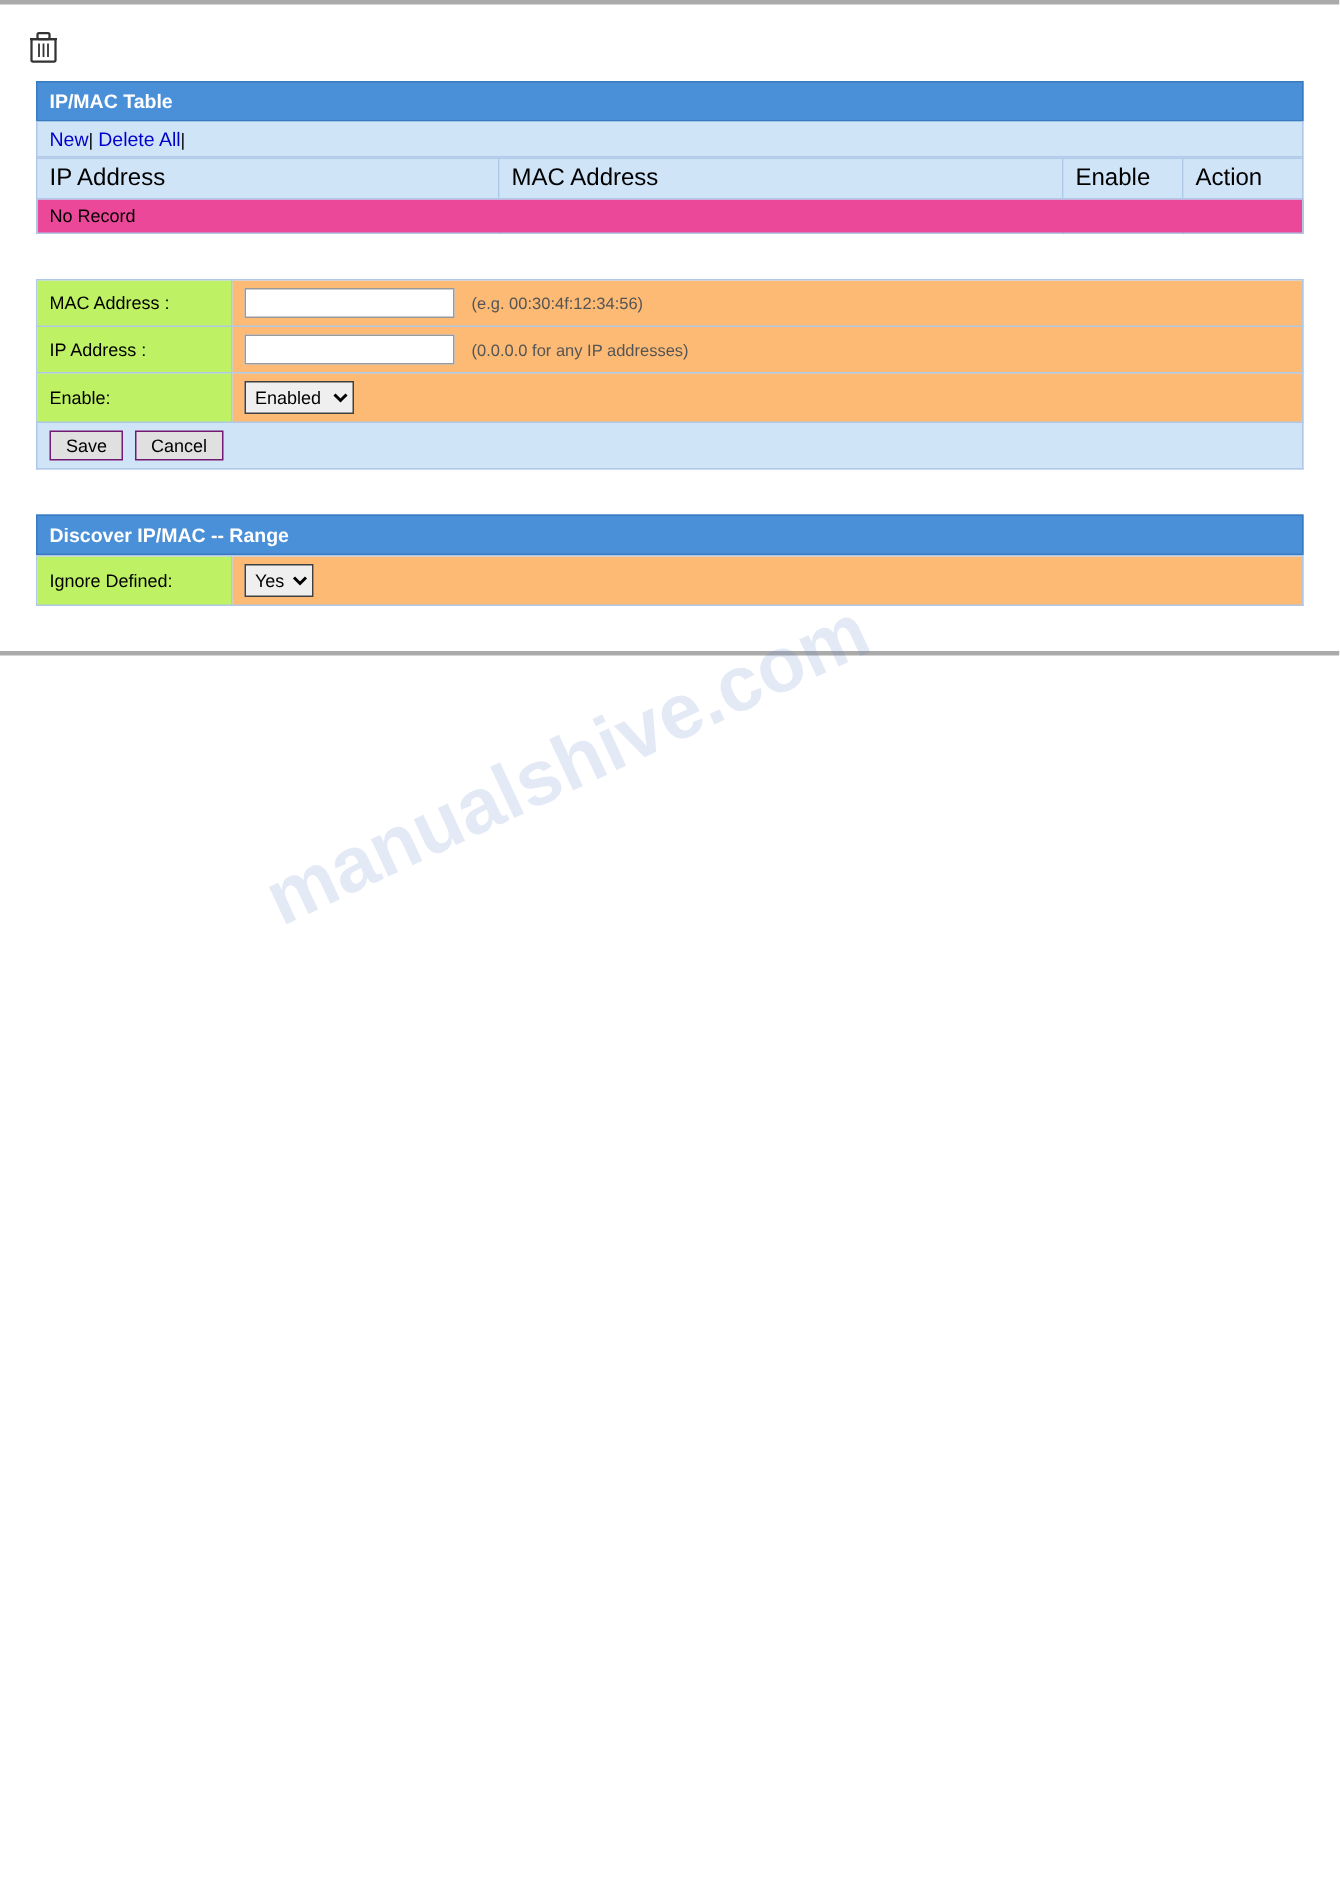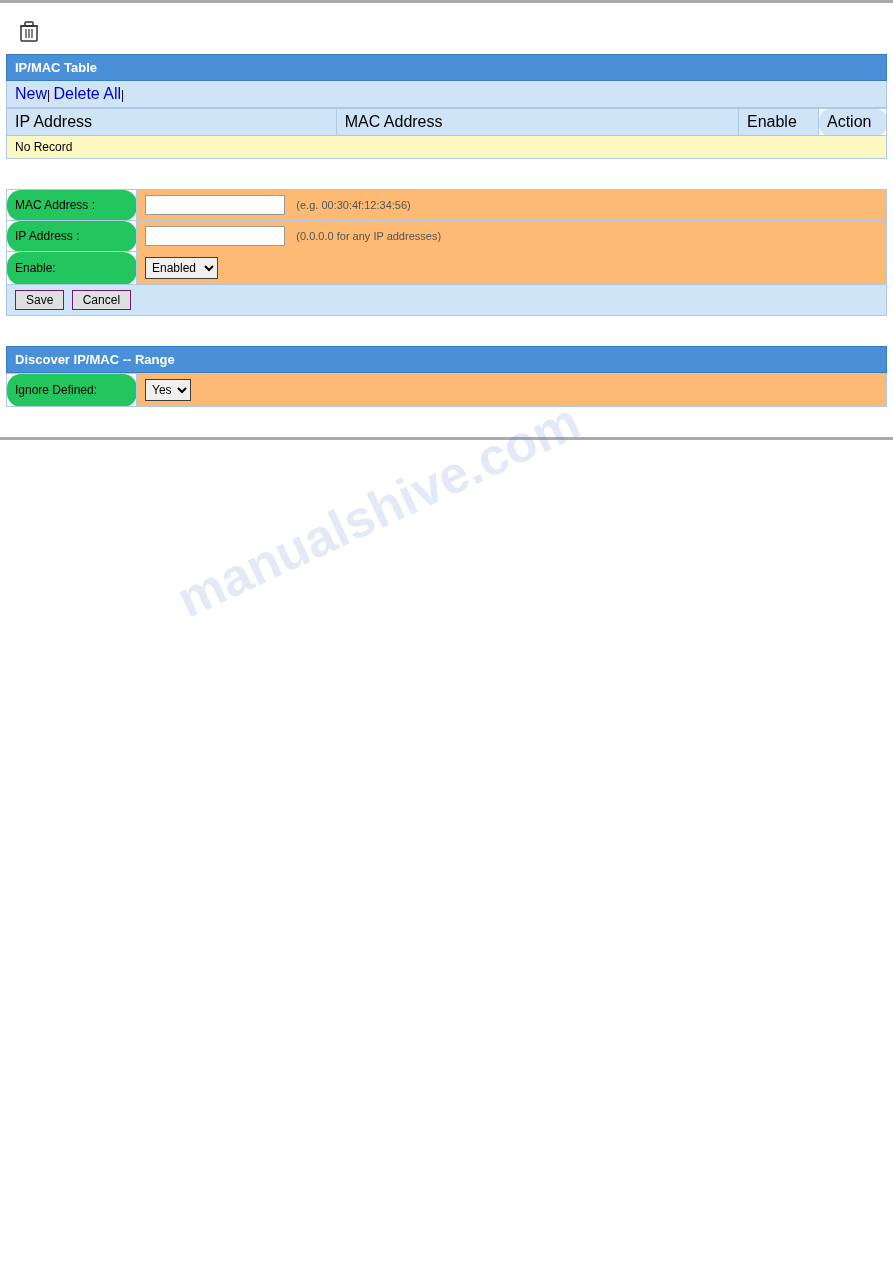--- a/index.html
+++ b/index.html
@@ -22,21 +22,21 @@
     }
     .bottom-border {
       height: 3px;
       background: #aaa;
       margin-top: 10px;
     }
     .trash-icon-area {
       padding: 8px 20px 8px 20px;
     }
     .content-area {
-      padding: 0 6px;
+      padding: 0 24px;
     }
     
     .section-container {
       margin-bottom: 30px;
     }
     .section-header {
       background: #4a90d9;
       color: #fff;
       font-weight: bold;
       font-size: 13px;
@@ -45,39 +45,39 @@
     }
     .section-toolbar {
       background: #d0e4f7;
       padding: 4px 8px;
       border: 1px solid #b0c8e8;
       border-top: none;
     }
     .section-toolbar a {
       color: #00c;
       text-decoration: none;
-      font-size: 16px;
+      font-size: 13px;
       cursor: pointer;
     }
     table.data-table {
       width: 100%;
       border-collapse: collapse;
       border: 1px solid #b0c8e8;
       border-top: none;
     }
     table.data-table th {
       background: #d0e4f7;
       border: 1px solid #b0c8e8;
       padding: 4px 8px;
       text-align: left;
       font-weight: normal;
       font-size: 16px;
     }
     table.data-table td {
-      background: #fef9c3;
+      background: #ec4899;
       border: 1px solid #b0c8e8;
       padding: 4px 8px;
       font-size: 12px;
       margin-top: 12px;
     }
     
     .form-section {
       margin-bottom: 30px;
     }
     table.form-table {
@@ -85,24 +85,23 @@
       border-collapse: collapse;
       border: 1px solid #b0c8e8;
       border-top: none;
     }
     table.form-table td {
       padding: 5px 8px;
       border: 1px solid #b0c8e8;
       font-size: 12px;
     }
     table.form-table td.label-cell {
-      background: #22c55e;
+      background: #bef264;
       width: 130px;
       white-space: nowrap;
-      border-radius: 14px;
     }
     table.form-table td.value-cell {
       background: #fdba74;
     }
     input.text-input {
       border: 1px solid #999;
       padding: 2px 4px;
       font-size: 12px;
       width: 140px;
     }
@@ -175,21 +174,21 @@
       <div class="section-toolbar">
         <a>New</a>|
         <a>Delete All</a>|
       </div>
       <table class="data-table">
         <thead>
           <tr>
             <th>IP Address</th>
             <th>MAC Address</th>
             <th style="width:80px;margin-left:15px;">Enable</th>
-            <th style="width:68px;border-radius:11px;">Action</th>
+            <th style="width:80px;">Action</th>
           </tr>
         </thead>
         <tbody>
           <tr>
             <td colspan="4">No Record</td>
           </tr>
         </tbody>
       </table>
     </div>
 

